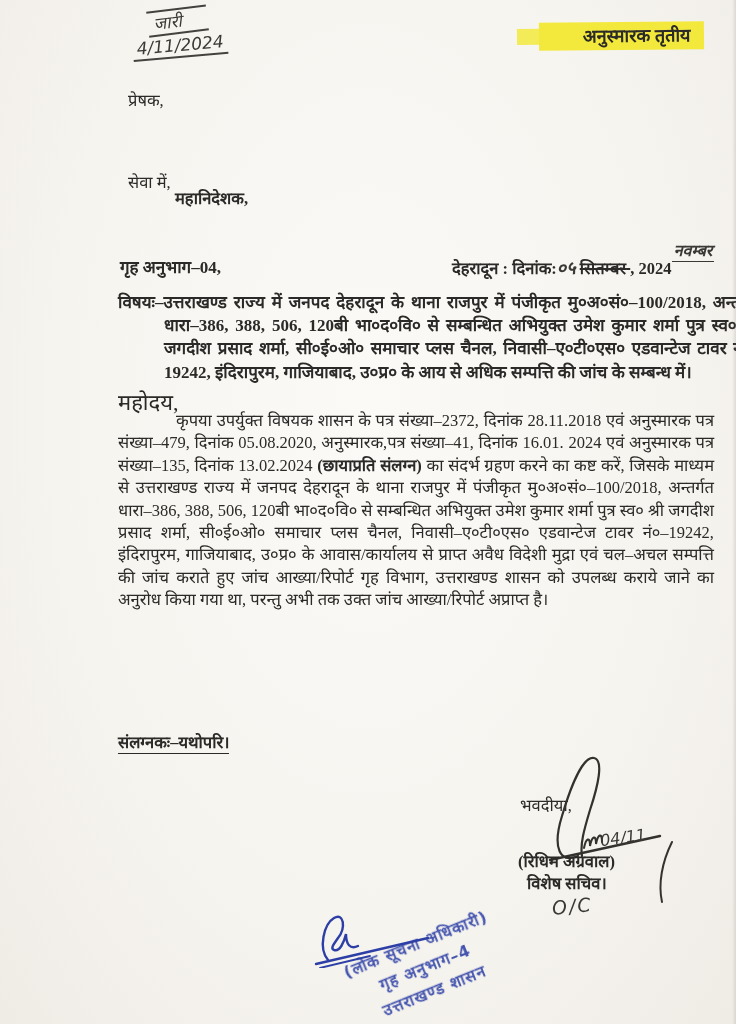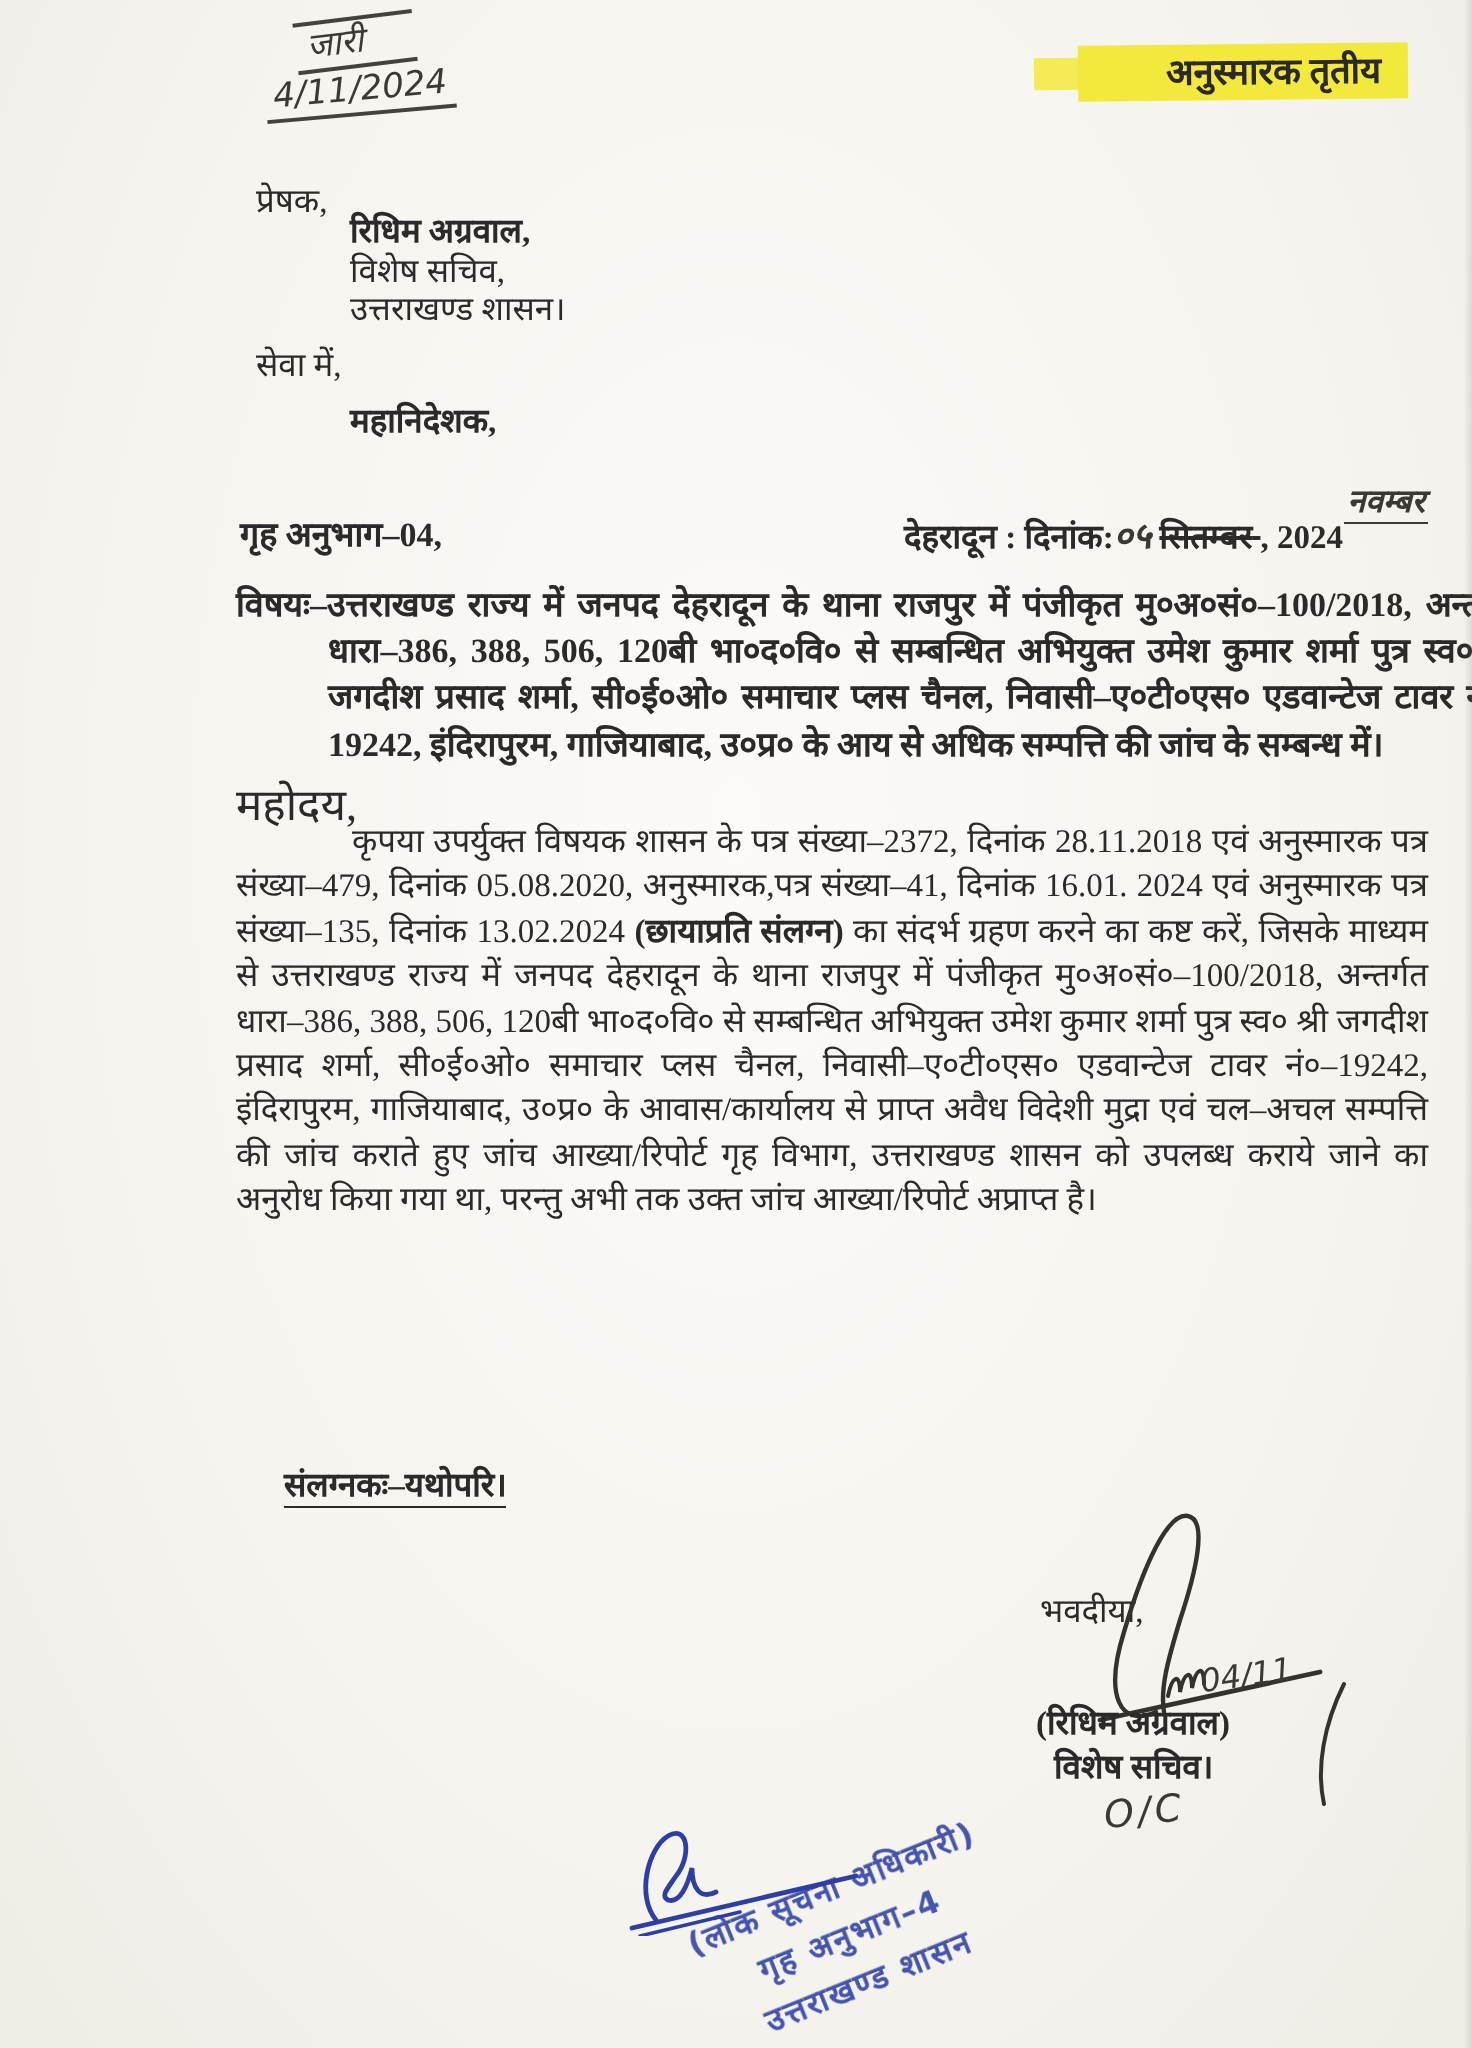--- a/index.html
+++ b/index.html
@@ -14,21 +14,21 @@
     background:
       radial-gradient(ellipse at 50% 40%, #fbfaf7 0%, #f6f4ef 60%, #efece6 100%);
     color:#2b2a28;
   }
   .paper::after{ 
     content:"";position:absolute;right:0;top:0;width:4px;height:100%;
     background:linear-gradient(to left, rgba(120,110,105,.18), rgba(120,110,105,0));
   }
   .abs{position:absolute;}
   .b{font-weight:bold;}
-  .u{border-bottom:1.6px solid #2b2a28;padding-bottom:1px;margin-left:24px;}
+  .u{border-bottom:1.6px solid #2b2a28;padding-bottom:1px;}
   .hand{
     font-family:"DejaVu Sans",sans-serif;
     font-style:italic;color:#3a3936;
   }
   
   .issued{
     left:104px;top:8px;width:150px;
     transform:rotate(-7deg);
     text-align:center;font-size:17px;line-height:22px;
   }
@@ -89,28 +89,23 @@
     <span class="l1">जारी</span><br>
     <span class="l2">4/11/2024</span>
   </div>
 
   <div class="abs reminder b">
     <span>अनुस्मारक तृतीय</span>
   </div>
 
 
   <div class="abs blk-label" style="left:128px;top:88px;">प्रेषक,</div>
-  <div class="abs blk-lines" style="left:175px;top:106px;">
-    <div class="b">रिधिम अग्रवाल,</div>
-    <div>विशेष सचिव,</div>
-    <div>उत्तराखण्ड शासन।</div>
-  </div>
 
   <div class="abs blk-label" style="left:128px;top:170px;">सेवा में,</div>
-  <div class="abs blk-lines" style="left:175px;top:189px;margin-top:12px;">
+  <div class="abs blk-lines" style="left:175px;top:189px;">
     <div class="b">महानिदेशक,</div>
   </div>
 
   <div class="abs b" style="left:120px;top:255px;font-size:17px;">गृह अनुभाग–04,</div>
   <div class="abs b" style="left:452px;top:255px;font-size:16.5px;">
     <span>देहरादून : दिनांक:</span><span class="hand" style="font-size:18px;">०५</span>
     <span class="month-struck" style="position:relative;">
       <span>सितम्बर</span>
       <span class="hand month-new">नवम्बर</span>
     </span><span>, 2024</span>

